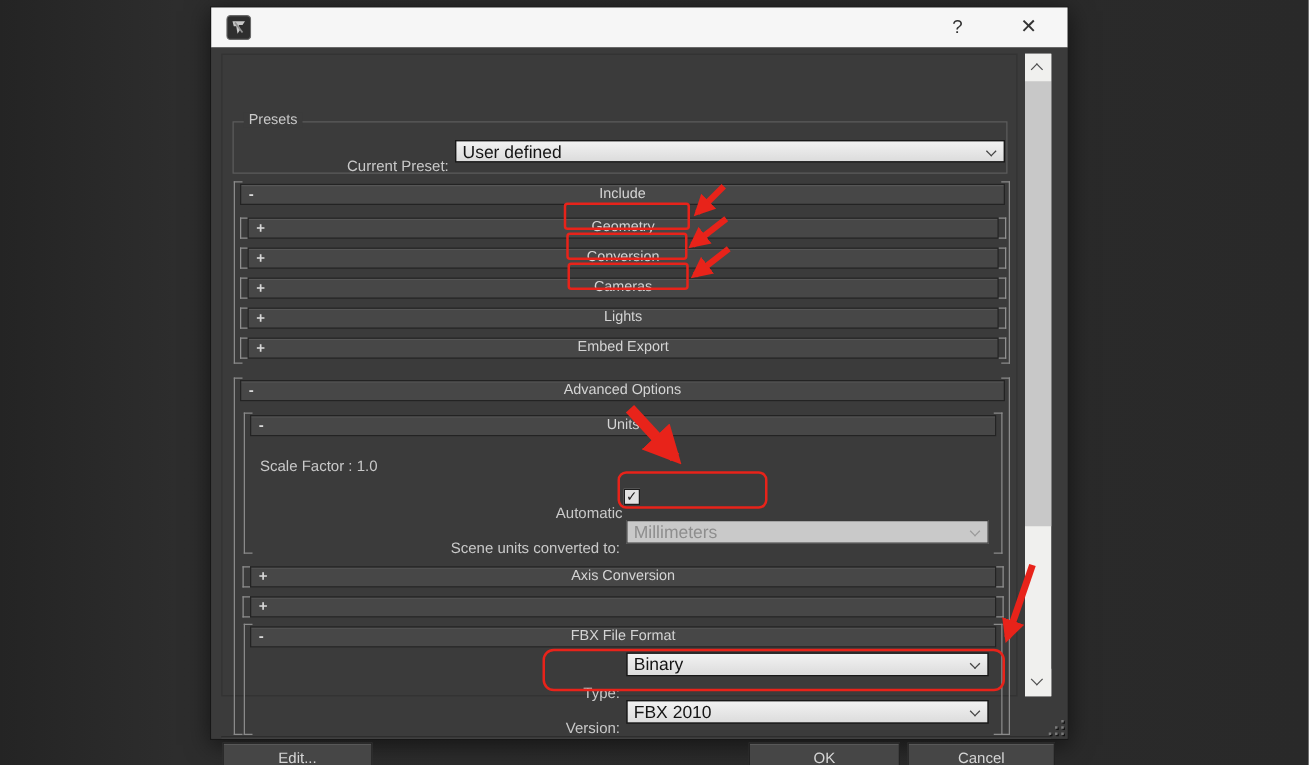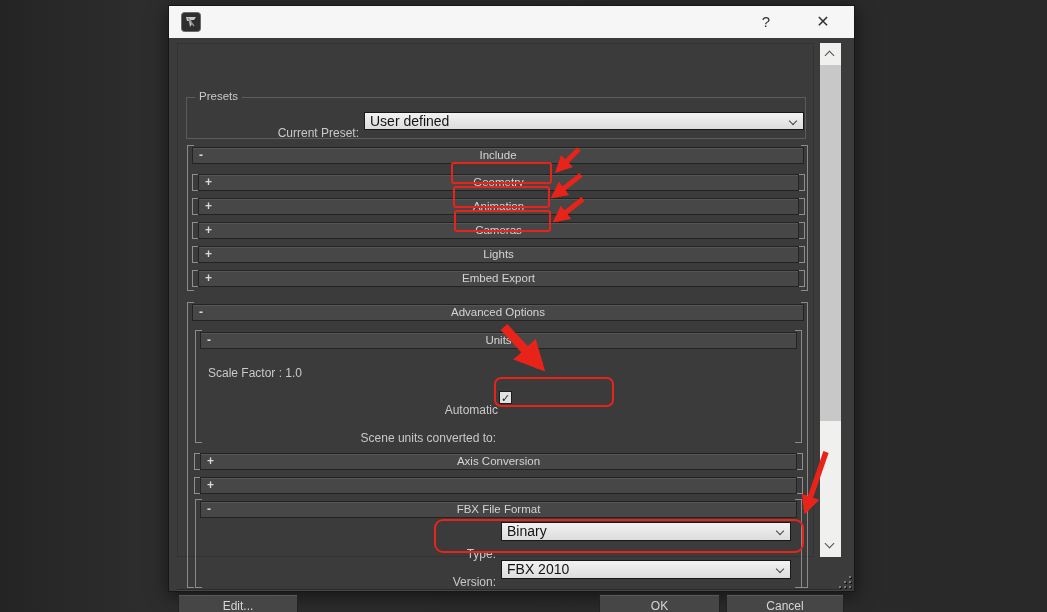--- a/index.html
+++ b/index.html
@@ -142,21 +142,21 @@
       <div class="bar" style="left:23px;top:109px;width:612px;">
         <span class="pm">-</span>
         <span class="bar-label">Include</span>
       </div>
       <div class="bar brk" style="left:29px;top:136px;width:601px;">
         <span class="pm">+</span>
         <span class="bar-label">Geometry</span>
       </div>
       <div class="bar brk" style="left:29px;top:160px;width:601px;">
         <span class="pm">+</span>
-        <span class="bar-label">Animation</span>
+        <span class="bar-label">Conversion</span>
       </div>
       <div class="bar brk" style="left:29px;top:184px;width:601px;">
         <span class="pm">+</span>
         <span class="bar-label">Cameras</span>
       </div>
       <div class="bar brk" style="left:29px;top:208px;width:601px;">
         <span class="pm">+</span>
         <span class="bar-label">Lights</span>
       </div>
       <div class="bar brk" style="left:29px;top:232px;width:601px;">
@@ -172,20 +172,24 @@
 
       <div class="frame" style="left:26px;top:292px;width:607px;height:113px;"></div>
       <div class="bar" style="left:31px;top:294px;width:597px;">
         <span class="pm">-</span>
         <span class="bar-label">Units</span>
       </div>
       <div class="lbl" style="left:39px;top:316px;">Scale Factor : 1.0</div>
       <div class="lbl r" style="left:229px;top:353px;width:100px;">Automatic</div>
       <div class="checkbox" style="left:330px;top:353px;">✓</div>
       <div class="lbl r" style="left:147px;top:381px;width:180px;">Scene units converted to:</div>
+      <div class="dd disabled" style="left:332px;top:378px;width:290px;height:19px;">
+        <span class="dd-val">Millimeters</span>
+        <i class="chev"></i>
+      </div>
 
       <div class="bar brk" style="left:31px;top:415px;width:597px;">
         <span class="pm">+</span>
         <span class="bar-label">Axis Conversion</span>
       </div>
       <div class="bar brk" style="left:31px;top:439px;width:597px;">
         <span class="pm">+</span>
       </div>
 
       <div class="frame" style="left:26px;top:461px;width:607px;height:89px;"></div>

